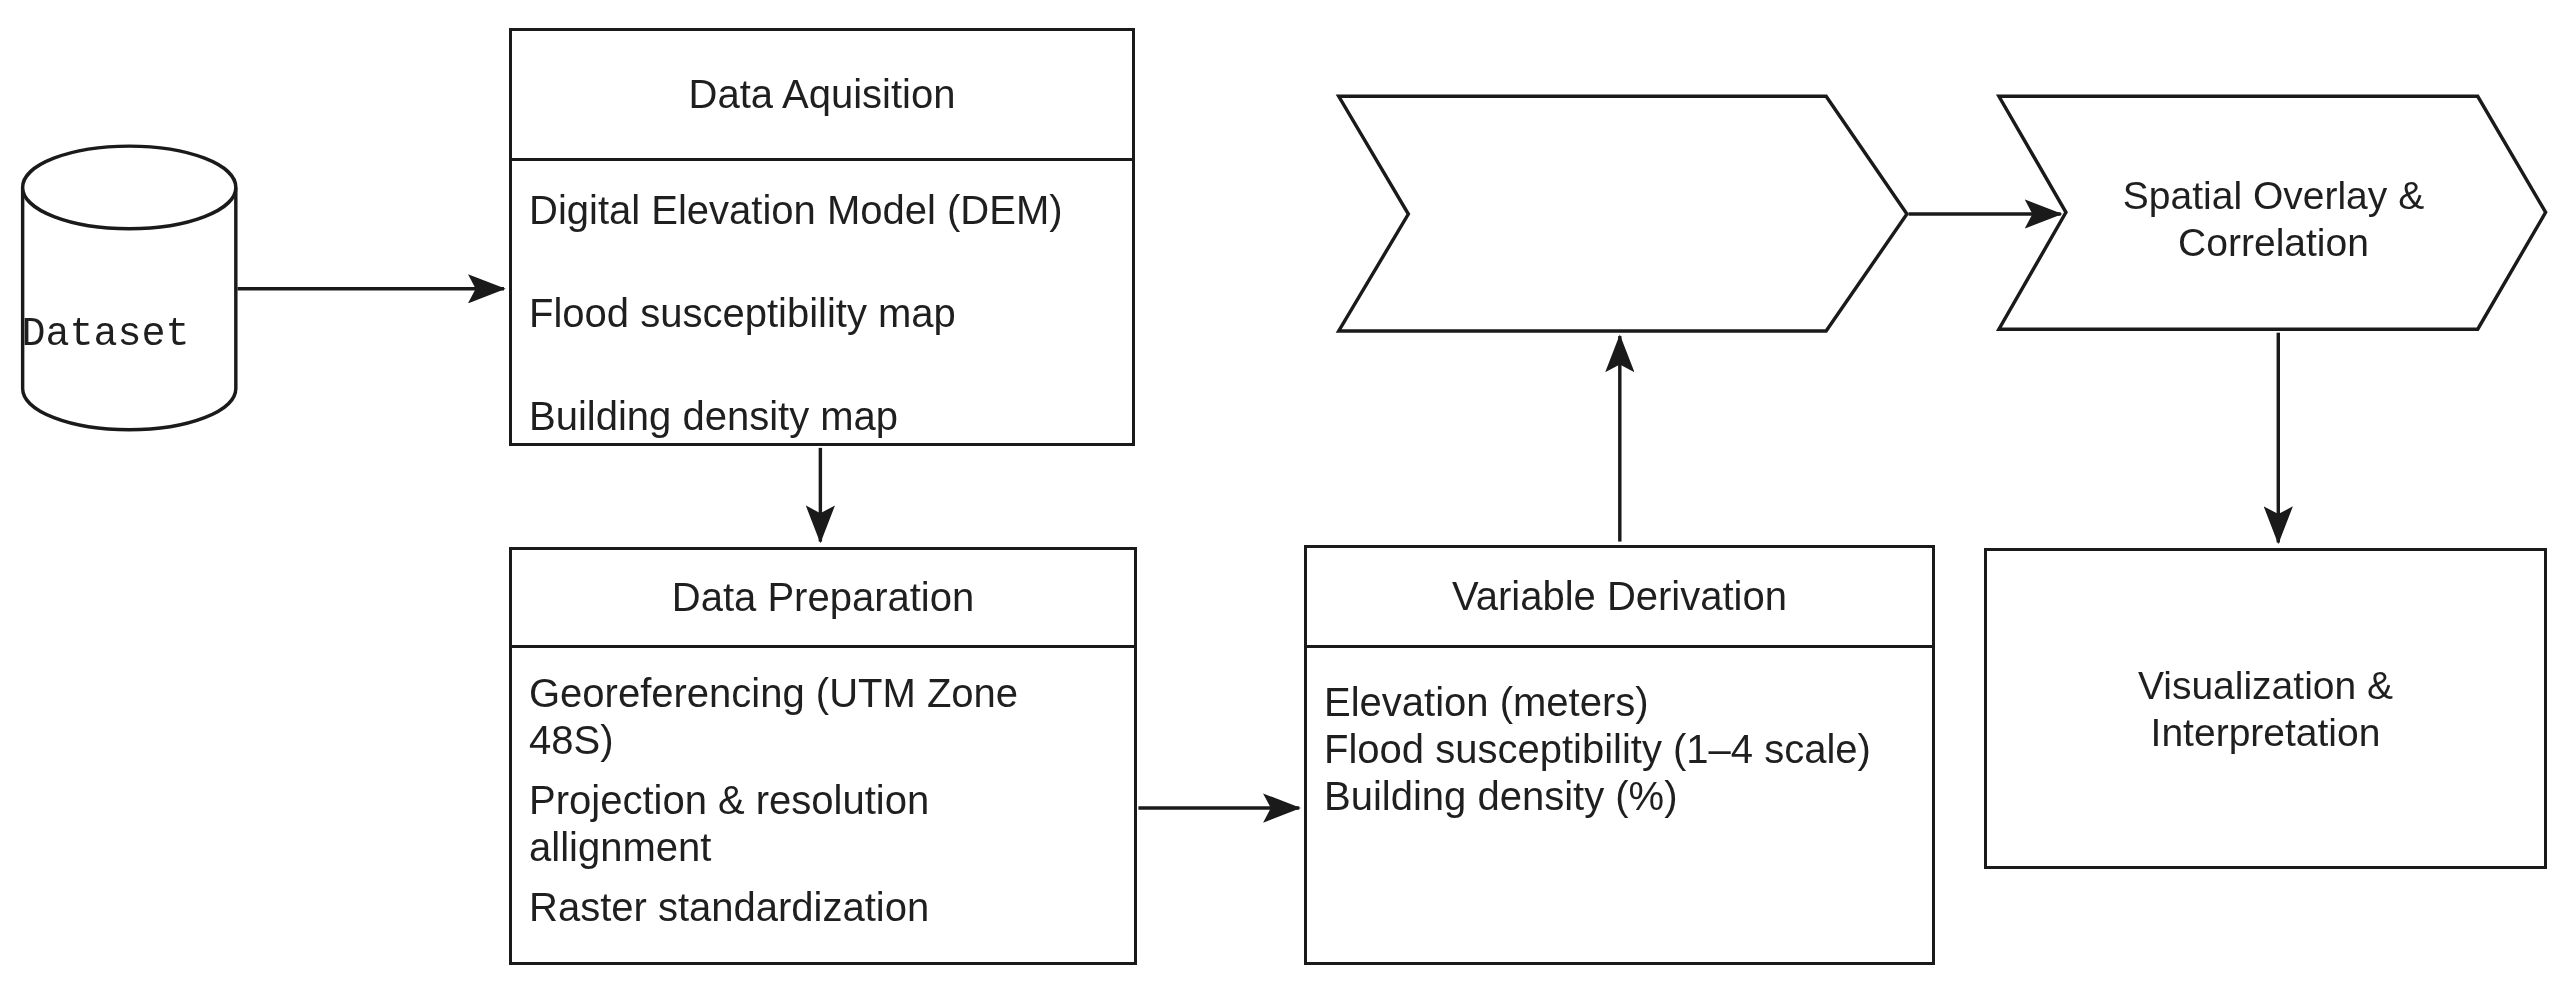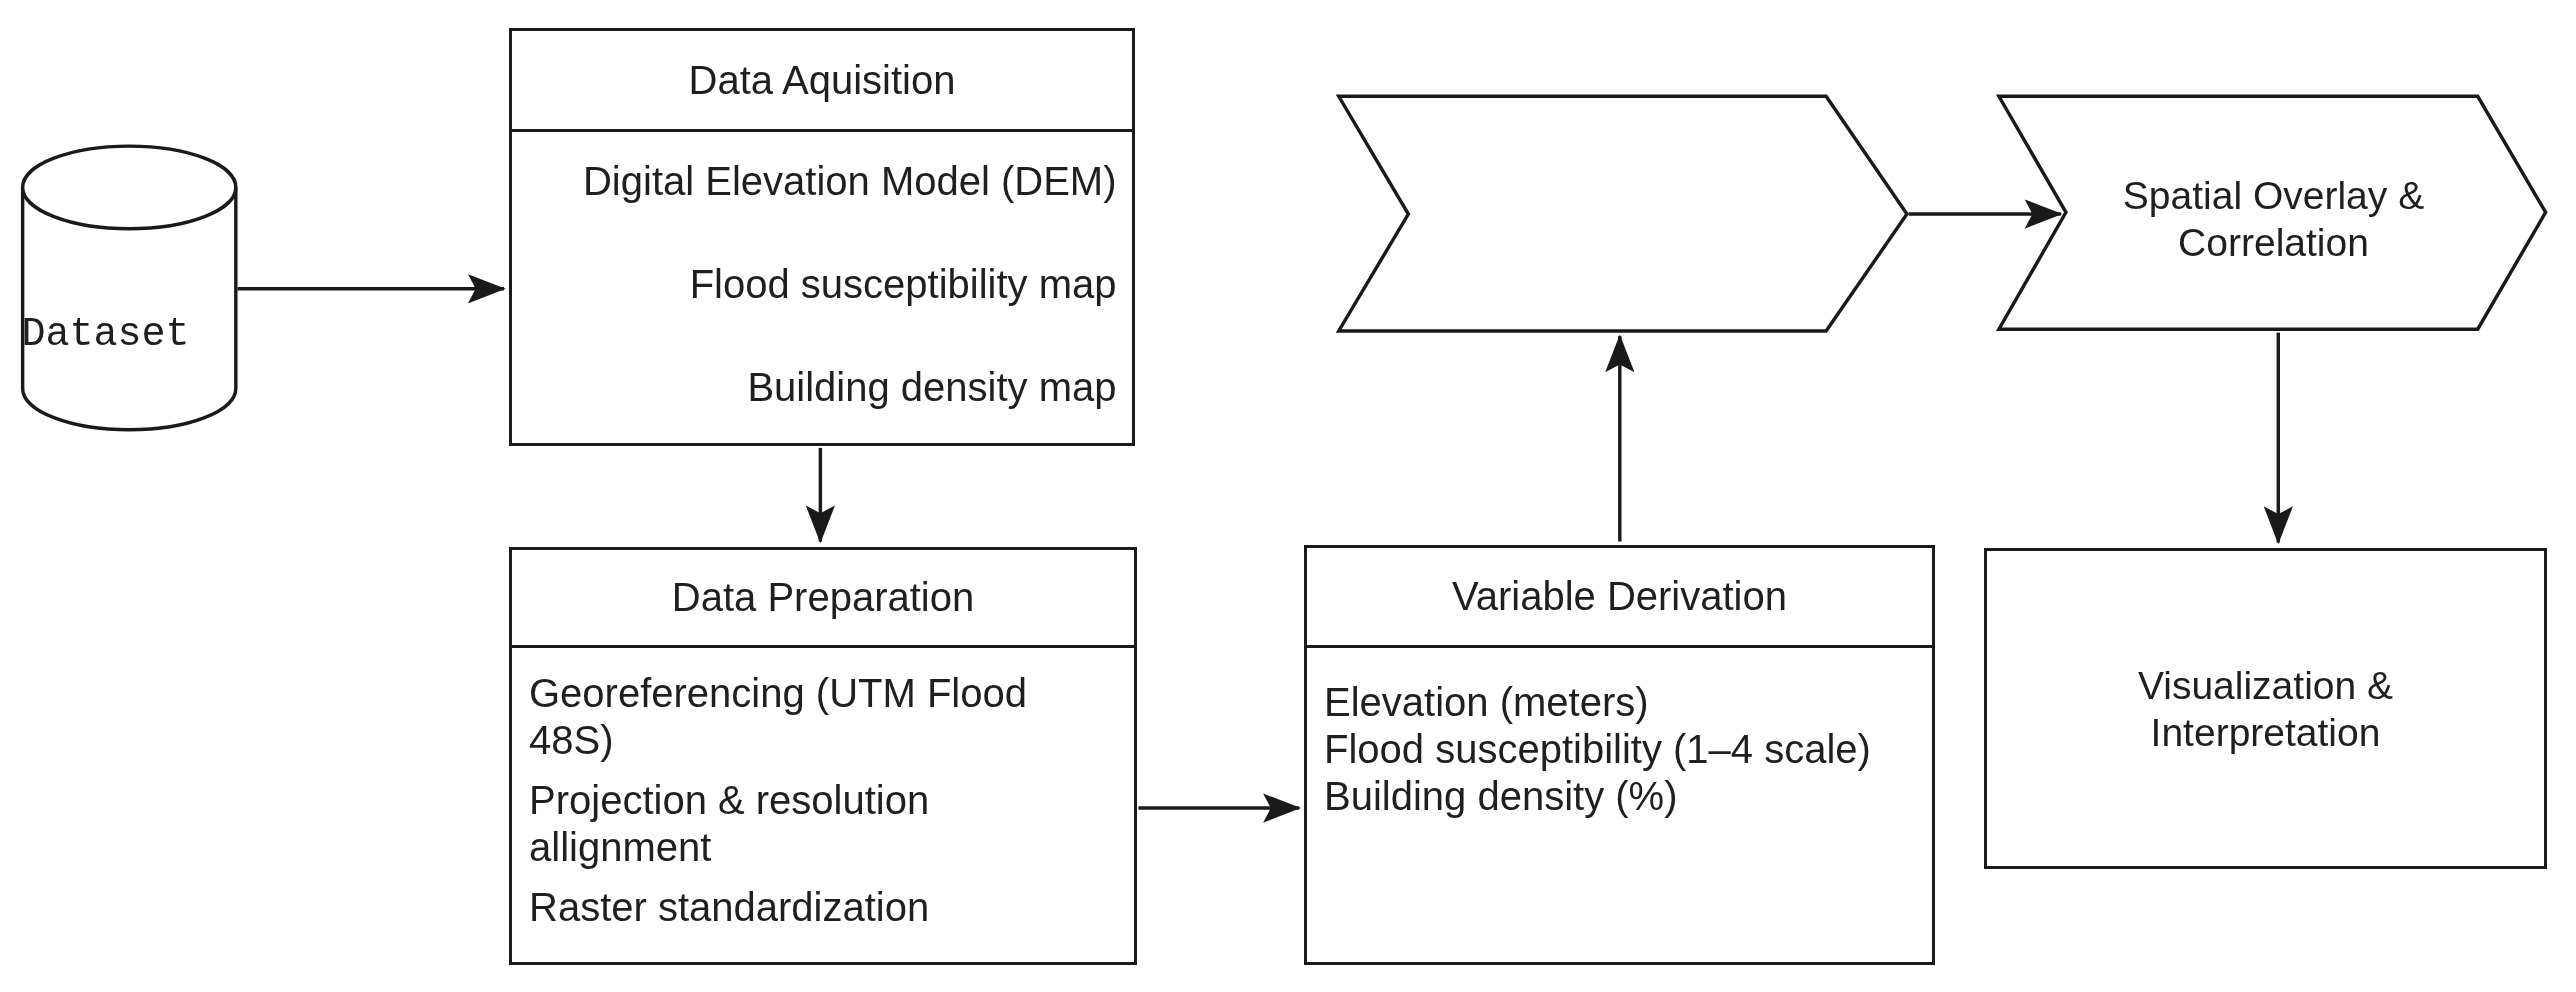--- a/index.html
+++ b/index.html
@@ -59,22 +59,22 @@
 
   .endbox {
     border: 3.4px solid #1a1a1a;
     display: flex;
     align-items: center;
     justify-content: center;
   }
 
   
   .box-a { left: 509px; top: 28px; width: 626px; height: 418px; }
-  .box-a .hbox-title { height: 101px; }
-  .box-a .hbox-body  { padding: 26px 15.5px 0 17px; gap: 56px; align-items: flex-end; }
+  .box-a .hbox-title { height: 130px; }
+  .box-a .hbox-body  { padding: 26px 15.5px 0 17px; gap: 56px; }
 
   
   .box-b { left: 509px; top: 547px; width: 628px; height: 418px; }
   .box-b .hbox-title { height: 98px; }
   .box-b .hbox-body  { padding: 21.5px 15.5px 0 17px; gap: 13px; }
   .box-b .hbox-item  { max-width: 550px; }
 
   
   .box-c { left: 1304px; top: 545px; width: 631px; height: 420px; }
   .box-c .hbox-title { height: 100px; text-align: center; }
@@ -125,21 +125,21 @@
     <div class="hbox-body">
       <div class="hbox-item">Digital Elevation Model (DEM)</div>
       <div class="hbox-item">Flood susceptibility map</div>
       <div class="hbox-item">Building density map</div>
     </div>
   </div>
 
   <div class="hbox box-b">
     <div class="hbox-title">Data Preparation</div>
     <div class="hbox-body">
-      <div class="hbox-item">Georeferencing (UTM Flood 48S)</div>
+      <div class="hbox-item">Georeferencing (UTM Zone 48S)</div>
       <div class="hbox-item">Projection &amp; resolution allignment</div>
       <div class="hbox-item">Raster standardization</div>
     </div>
   </div>
 
   <div class="hbox box-c">
     <div class="hbox-title">Variable Derivation</div>
     <div class="hbox-body">
       <div class="hbox-item">Elevation (meters)</div>
       <div class="hbox-item">Flood susceptibility (1–4 scale)</div>

